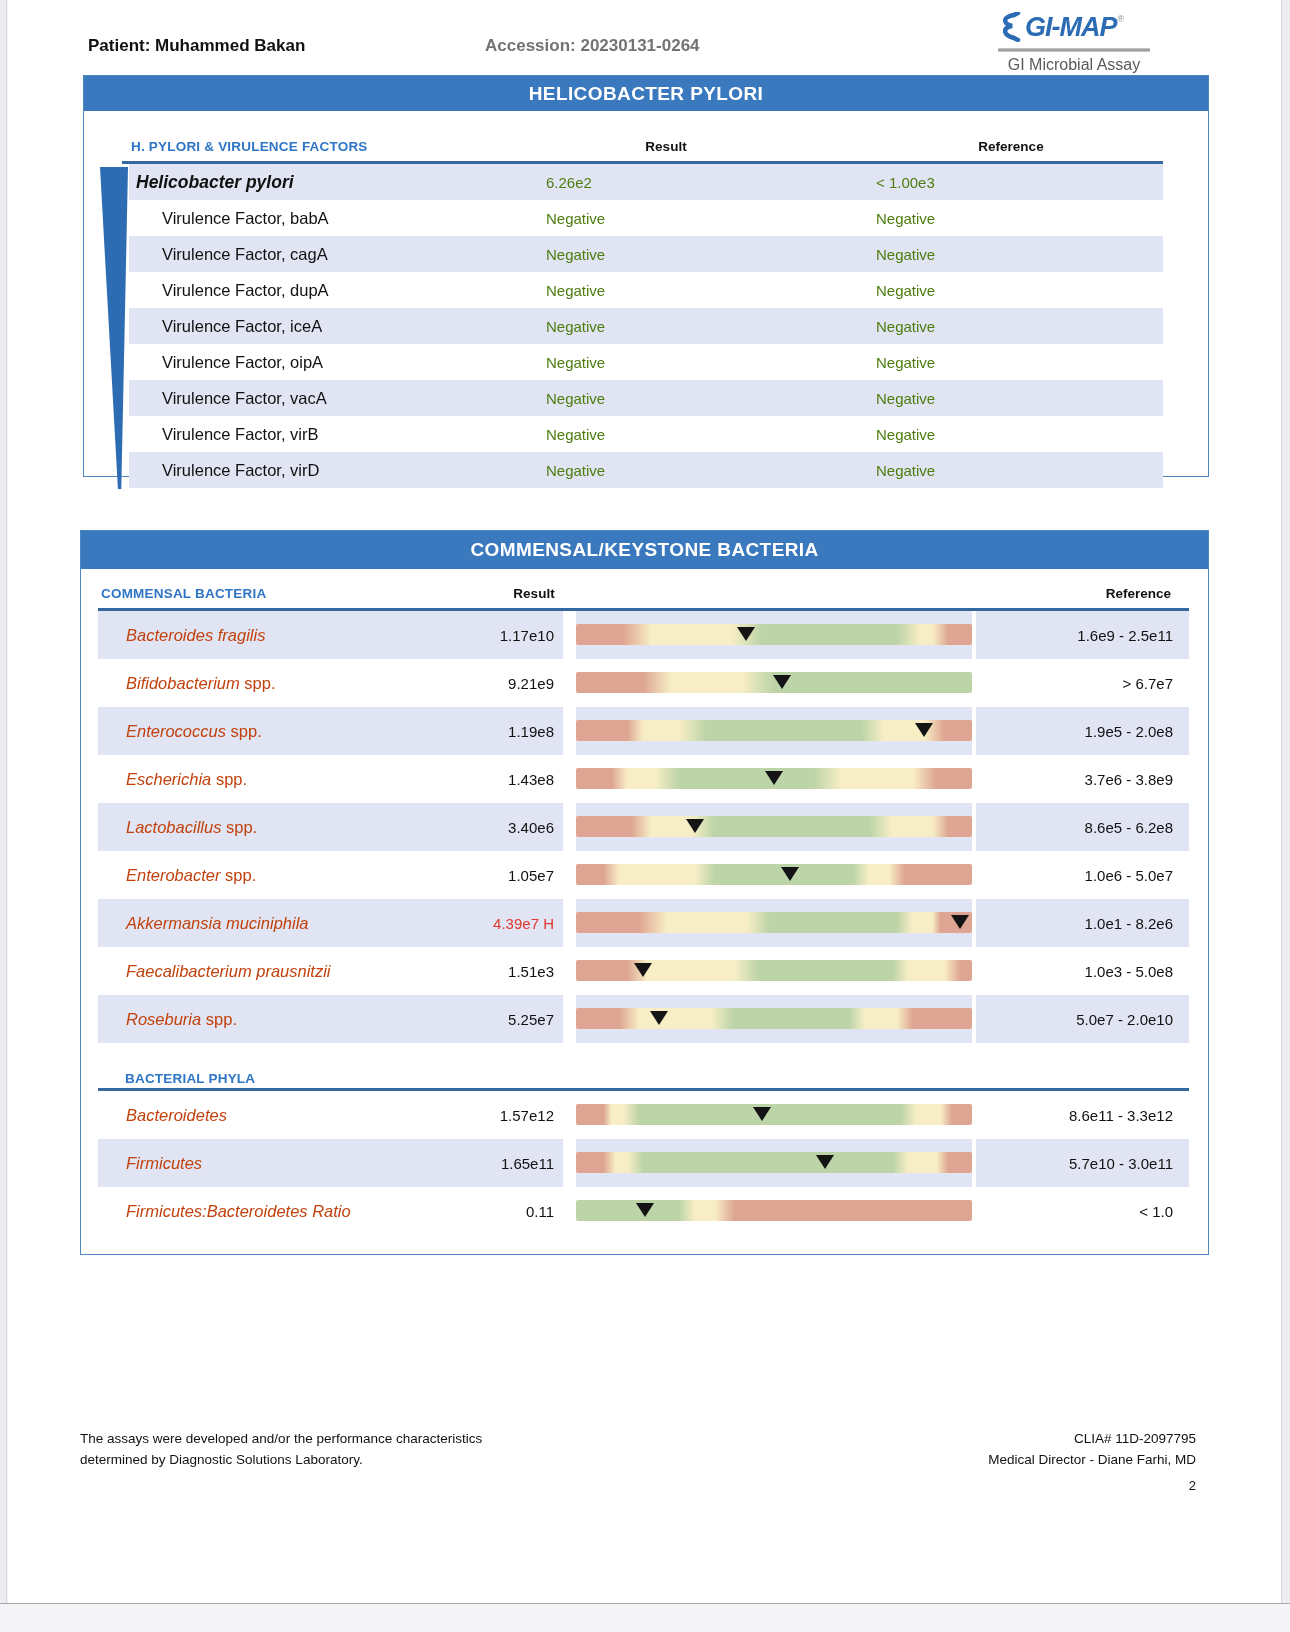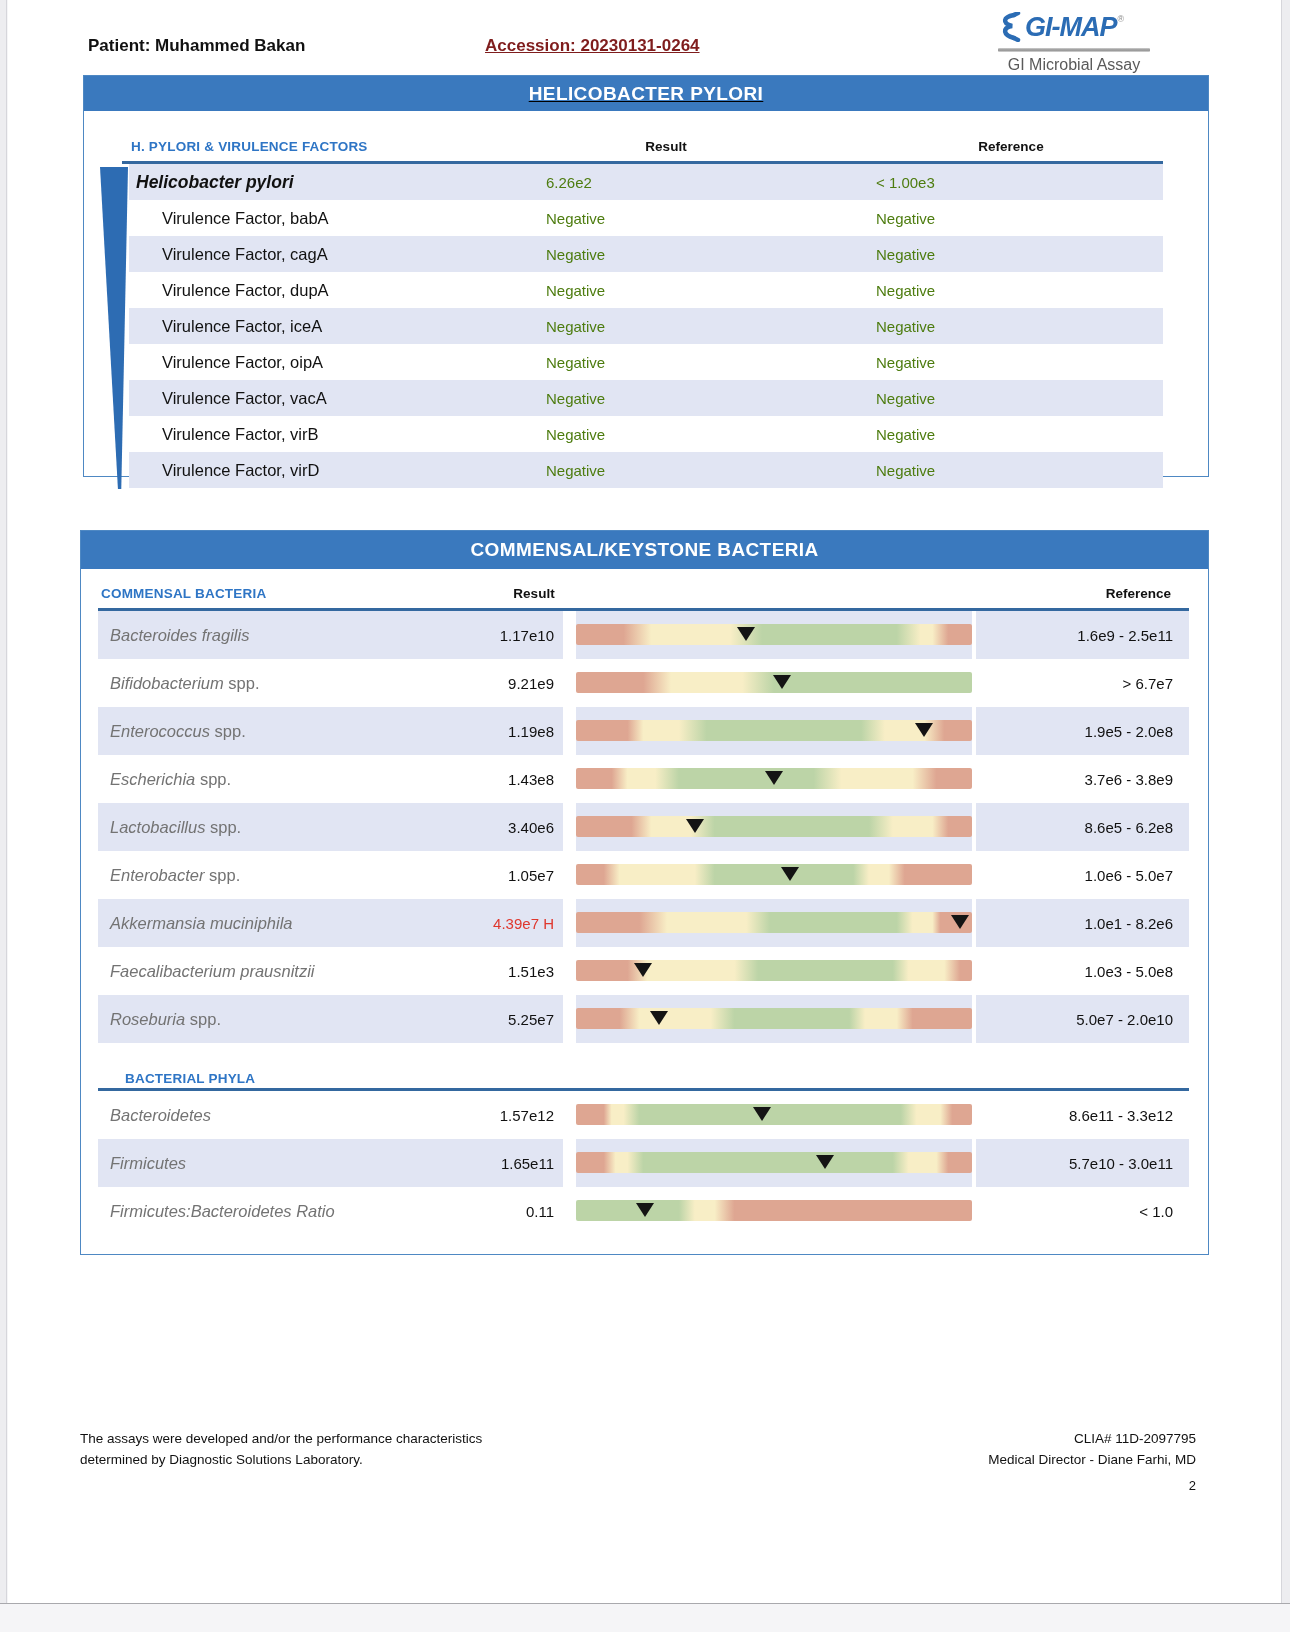--- a/index.html
+++ b/index.html
@@ -5,32 +5,32 @@
   * { margin:0; padding:0; box-sizing:border-box; }
   html,body { width:1290px; height:1632px; background:#f5f5f7; font-family:"Liberation Sans", sans-serif; overflow:hidden; }
   .screen { position:relative; width:1290px; height:1632px; }
   .edge-left { position:absolute; left:0; top:0; width:7px; height:1603px; background:#ededf0; border-right:1px solid #d6d6db; }
   .edge-right { position:absolute; left:1281px; top:0; width:9px; height:1603px; background:#ededf0; border-left:1px solid #d6d6db; }
   .bottom-band { position:absolute; left:0; top:1603px; width:1290px; height:29px; background:#f5f5f7; border-top:1px solid #a9a9ad; }
   .page { position:absolute; left:8px; top:0; width:1273px; height:1603px; background:#ffffff; }
 
   
   .patient { position:absolute; left:80px; top:36px; font-size:17px; font-weight:bold; color:#111; }
-  .accession { position:absolute; left:477px; top:36px; font-size:17px; font-weight:bold; color:#7f1d1d;text-decoration:underline; }
+  .accession { position:absolute; left:477px; top:36px; font-size:17px; font-weight:bold; color:#737373; }
   .logo { position:absolute; left:990px; top:12px; width:152px; }
   .logo-row { display:flex; align-items:flex-start; }
   .logo-text { font-size:27px; font-weight:bold; font-style:italic; color:#2b6cb4; letter-spacing:-1px; line-height:30px; }
   .logo-reg { font-size:9px; color:#8a8a8a; margin-top:2px; margin-left:1px; }
   .logo-rule { margin-top:2px; height:4px; width:100%; background:linear-gradient(180deg,#cfcfcf,#8f8f8f 55%,#dcdcdc); border-radius:1px; }
   .logo-tagline { margin-top:4px; text-align:center; font-size:16px; color:#5a5a5a; }
 
   
   .box { position:absolute; background:#fff; border:1px solid #4e88c3; }
   .banner { height:35px; background:#3a79be; color:#fff; font-weight:bold; font-size:19px; letter-spacing:0.4px; display:flex; align-items:center; justify-content:center; }
-  .hp-box { left:75px; top:75px; width:1126px; height:402px;text-decoration:underline; }
+  .hp-box { left:75px; top:75px; width:1126px; height:402px; }
   .cb-box { left:72px; top:530px; width:1129px; height:725px; }
   .cb-box .banner { height:38px; }
 
   .sec-label { position:absolute; font-size:13.5px; font-weight:bold; color:#2e75c5; letter-spacing:0.2px; }
   .col-h { position:absolute; font-size:13.5px; font-weight:bold; color:#111; }
   .rule-blue { position:absolute; height:3px; background:#34689f; }
 
   
   .hp-rows { position:absolute; left:45px; top:88px; width:1034px; }
   .hprow { display:grid; grid-template-columns:417px 240px 90px 287px; height:36px; align-items:center; }
@@ -38,21 +38,21 @@
   .hp-name { font-size:16.5px; color:#111; padding-left:33px; }
   .hp-name.emph { font-size:17.5px; font-weight:bold; font-style:italic; padding-left:7px; }
   .hp-val { font-size:15px; color:#4d7c0f; text-align:left; }
   .wedge { position:absolute; left:16px; top:91px; width:28px; height:322px; background:#2d6cb3; clip-path:polygon(0 0, 100% 0, 76% 100%, 64% 100%); }
 
   
   .cb-rows { position:absolute; left:17px; top:80px; width:1091px; }
   .ph-rows { position:absolute; left:17px; top:560px; width:1091px; }
   .cbrow { display:grid; grid-template-columns:358px 98px 9px 13px 396px 4px 213px; height:48px; align-items:center; }
   .cbrow.shaded { background:#e1e5f3; }
-  .cb-name { font-size:16.5px; color:#737373; padding-left:12px; font-style:italic; white-space:nowrap; }
+  .cb-name { font-size:16.5px; color:#c2410c; padding-left:28px; font-style:italic; white-space:nowrap; }
   .cb-name .suffix { font-style:normal; }
   .cb-res { font-size:15px; color:#111; text-align:right; white-space:nowrap; }
   .cb-res.high { color:#df372d; }
   .cb-ref { font-size:15px; color:#111; text-align:right; padding-right:16px; white-space:nowrap; }
   .gap { background:#ffffff; height:100%; }
   .barcell { position:relative; height:100%; }
   .bar { position:absolute; left:0; top:13px; width:396px; height:21px; border-radius:2px; }
   .marker { position:absolute; top:16px; width:0; height:0; border-left:9px solid transparent; border-right:9px solid transparent; border-top:14px solid #141414; }
 
   

